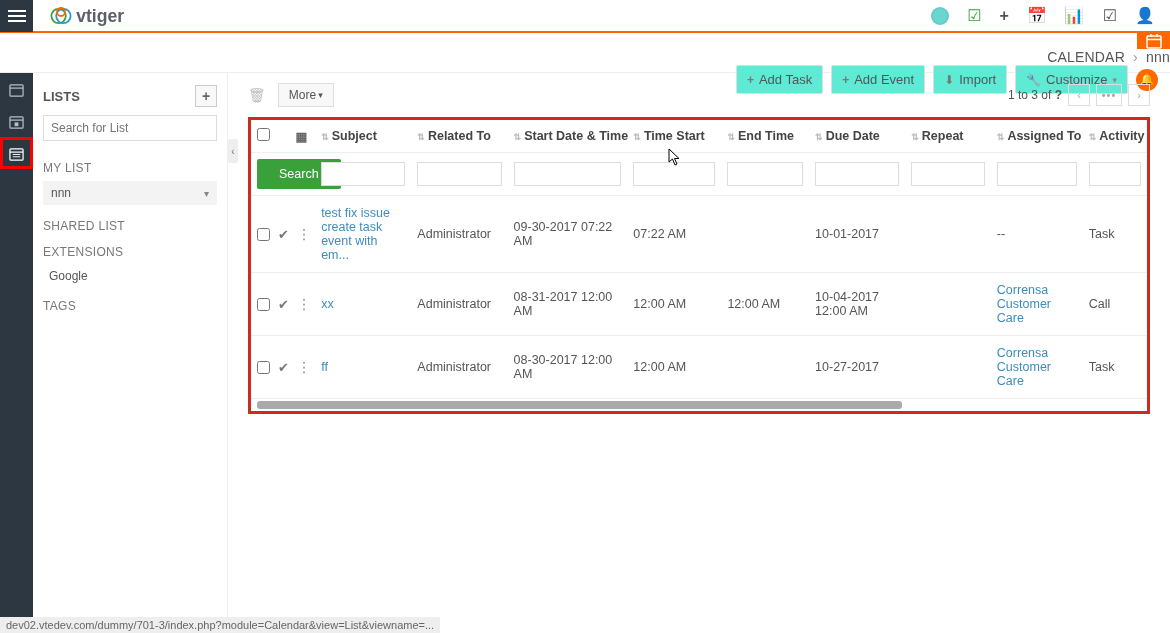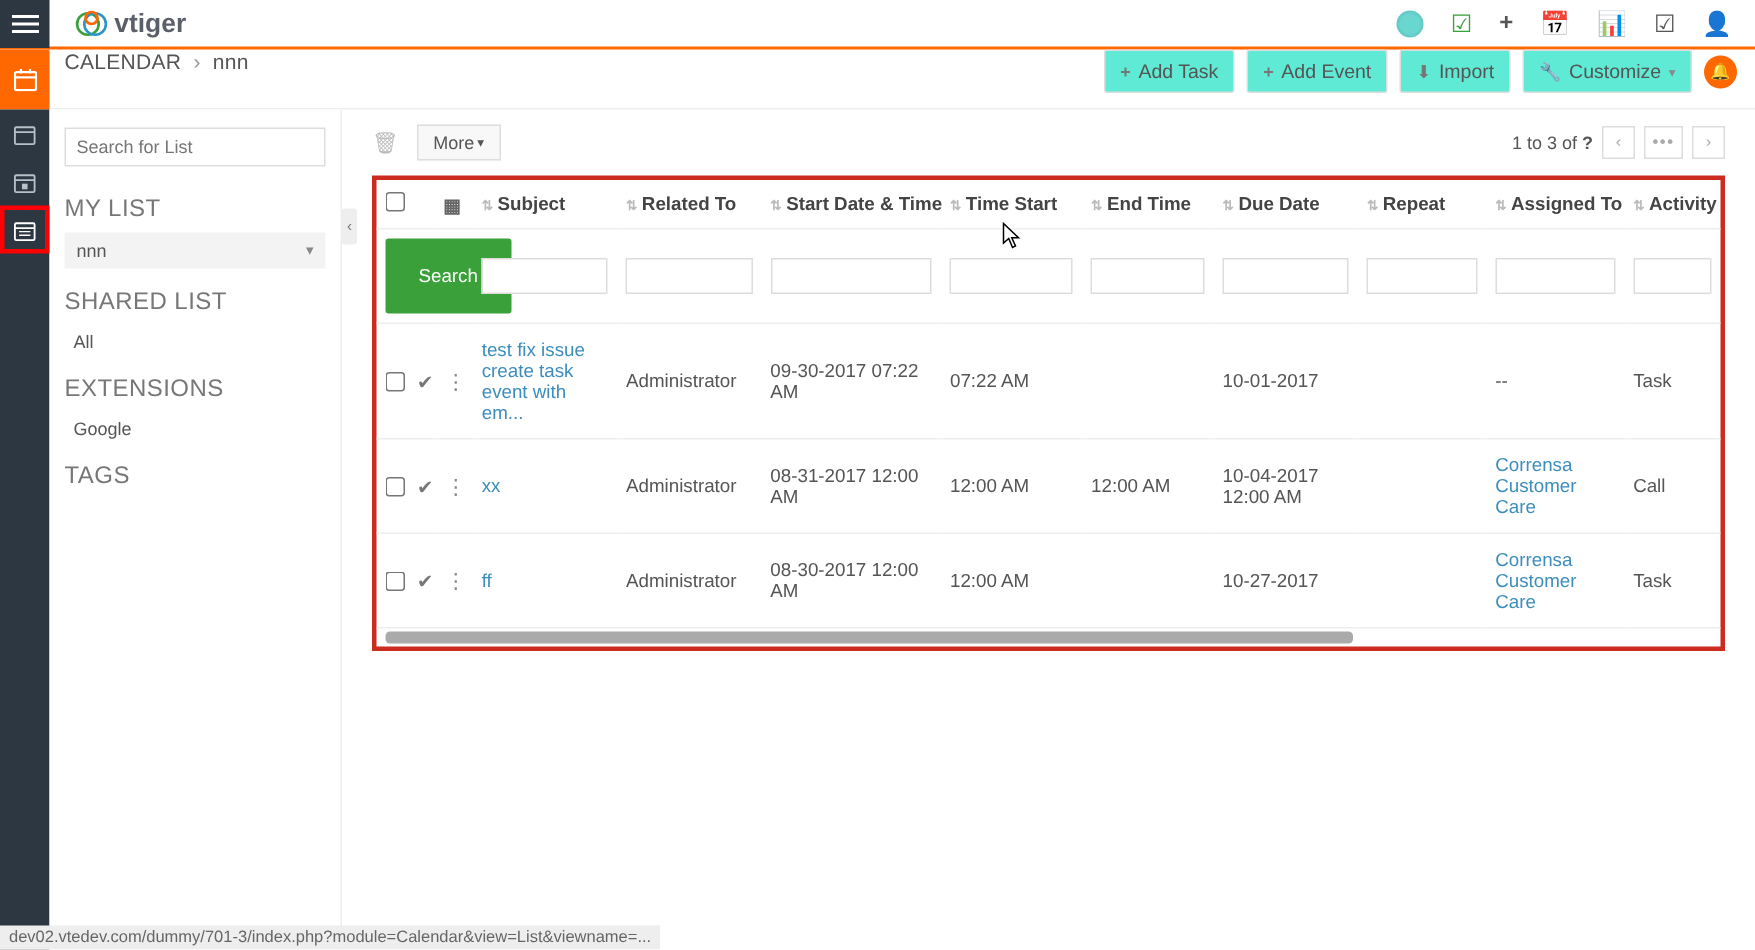--- a/index.html
+++ b/index.html
@@ -17,21 +17,21 @@
 .logo svg { height: 24px; }
 .search-box { margin-left: 130px; width: 260px; height: 26px; background: #f5f5f5; border-radius: 3px; display: flex; align-items: center; padding: 0 10px; color: #888; position: relative; }
 .search-box .sicon { margin-right: 6px; color: #999; font-size: 13px; }
 .search-box input { flex: 1; border: none; background: transparent; font-size: 13px; outline: none; }
 .search-box .chev { color: #aaa; font-size: 10px; }
 .topbar-right { margin-left: auto; display: flex; align-items: center; gap: 18px; }
 .topbar-right .ticon { color: #555; font-size: 16px; cursor: pointer; }
 .xicon { width: 18px; height: 18px; border-radius: 50%; background: radial-gradient(circle, #69d6d0 50%, #4db2ac 100%); }
 
 
-.subheader { height: 40px; display: flex; align-items: flex-start; border-bottom: 1px solid #eee; }
+.subheader { height: 40px; display: flex; align-items: flex-end; border-bottom: 1px solid #eee; flex-direction: column; }
 .iconrail-top { width: 33px; height: 40px; background: #ff6700; color: #fff; display: flex; align-items: center; justify-content: center; font-size: 16px; }
 .breadcrumb { margin-left: 10px; color: #555; font-size: 14px; letter-spacing: 0.2px; }
 .breadcrumb .bc-main { text-transform: uppercase; }
 .breadcrumb .bc-sep { margin: 0 4px; color: #999; }
 .subheader-actions { margin-left: auto; display: flex; align-items: center; gap: 8px; padding-right: 12px; }
 .btn { border: 1px solid #ddd; background: #5eead4; padding: 6px 10px; font-size: 13px; color: #555; border-radius: 2px; cursor: pointer; display: inline-flex; align-items: center; gap: 5px; }
 .btn .bi { font-size: 12px; color: #777; }
 .badge-notif { width: 22px; height: 22px; background: #ff6700; border-radius: 50%; display: flex; align-items: center; justify-content: center; color: #fff; font-size: 12px; }
 
 
@@ -39,21 +39,21 @@
 
 .iconrail { width: 33px; background: #2c3742; display: flex; flex-direction: column; align-items: center; padding-top: 0; }
 .iconrail .ritem { width: 33px; height: 32px; display: flex; align-items: center; justify-content: center; color: #b8c0c8; font-size: 15px; cursor: pointer; position: relative; }
 .iconrail .ritem.highlighted { outline: 3px solid red; outline-offset: -3px; }
 
 
 .sidebar { width: 195px; background: #fff; border-right: 1px solid #eee; padding: 12px 10px; font-size: 13px; }
 .sidebar h4 { font-weight: 600; color: #555; font-size: 13px; margin-bottom: 8px; display: flex; align-items: center; justify-content: space-between; }
 .sidebar .addlist { width: 22px; height: 22px; border: 1px solid #ccc; display: flex; align-items: center; justify-content: center; cursor: pointer; font-size: 14px; color: #666; background: #f8f8f8; }
 .sidebar input.listsearch { width: 100%; border: 1px solid #ddd; padding: 5px 7px; font-size: 12px; margin-bottom: 14px; outline: none; }
-.sidebar .sec-label { color: #777; font-size: 16px; margin: 6px 0 6px 0; text-transform: uppercase; letter-spacing: 0.3px; }
+.sidebar .sec-label { color: #777; font-size: 12px; margin: 6px 0 6px 0; text-transform: uppercase; letter-spacing: 0.3px; }
 .sidebar .dd { background: #f3f3f3; padding: 5px 8px; font-size: 12px; color: #555; display: flex; align-items: center; justify-content: space-between; margin-bottom: 14px; cursor: pointer; }
 .sidebar .link { display: block; padding: 4px 6px; color: #555; font-size: 12px; cursor: pointer; }
 
 
 .collapse-handle { position: absolute; left: 228px; top: 66px; width: 10px; height: 24px; background: #eee; display: flex; align-items: center; justify-content: center; font-size: 10px; color: #777; border-radius: 2px; cursor: pointer; z-index: 5; }
 
 
 .content { flex: 1; padding: 10px 20px 10px 20px; overflow: auto; position: relative; }
 .toolbar-row { display: flex; align-items: center; gap: 12px; margin-bottom: 10px; }
 .toolbar-row .trash { color: #bbb; cursor: pointer; font-size: 14px; }
@@ -63,21 +63,21 @@
 .pager .pgbtn.dots { width: 26px; font-weight: bold; letter-spacing: 1px; }
 
 .table-wrap { border: 3px solid #cc2c20; padding: 0; min-height: 255px; }
 table { width: 100%; border-collapse: collapse; table-layout: fixed; }
 thead th { text-align: left; font-weight: 600; font-size: 12.5px; color: #444; padding: 8px 6px; border-bottom: 1px solid #eee; white-space: nowrap; }
 thead th .sort { color: #bbb; font-size: 9px; margin-right: 3px; }
 .th-check { width: 36px; }
 .th-icons { width: 24px; }
 .filter-row td { padding: 6px; border-bottom: 1px solid #eee; }
 .filter-row input { width: 100%; border: 1px solid #ddd; height: 24px; padding: 2px 4px; font-size: 12px; outline: none; }
-.search-btn { background: #3aa03a; color: #fff; border: none; padding: 18px 22px; font-size: 12.5px; border-radius: 2px; cursor: pointer; }
+.search-btn { background: #3aa03a; color: #fff; border: none; padding: 8px 22px; font-size: 12.5px; border-radius: 2px; cursor: pointer; }
 tbody tr.data-row td { padding: 10px 6px; border-bottom: 1px solid #eee; font-size: 12.5px; color: #555; vertical-align: middle; }
 tbody tr.data-row td .subj-link { color: #3c8dbc; cursor: pointer; }
 tbody tr.data-row td .rel-link { color: #3c8dbc; cursor: pointer; }
 .row-actions { display: flex; align-items: center; gap: 8px; color: #888; }
 .row-actions input[type=checkbox] { cursor: pointer; }
 .row-actions .chk-done { color: #777; cursor: pointer; font-size: 13px; }
 .row-actions .kebab { cursor: pointer; font-size: 14px; color: #888; }
 .hscroll { height: 8px; background: #aaa; margin: 2px 6px 2px 6px; border-radius: 3px; width: 72%; }
 
 
@@ -189,30 +189,31 @@
         <svg width="15" height="15" viewBox="0 0 16 16">
             <rect x="1" y="3" width="14" height="12" rx="1" fill="none" stroke="#fff" stroke-width="1.3"></rect>
             <line x1="1" y1="6.5" x2="15" y2="6.5" stroke="#fff" stroke-width="1.3"></line>
             <line x1="4" y1="9" x2="12" y2="9" stroke="#fff"></line>
             <line x1="4" y1="11.5" x2="12" y2="11.5" stroke="#fff"></line>
           </svg>
       </div>
     </div>
 
     <div class="sidebar">
+      <h4>
+        <span>LISTS</span>
+        <span class="addlist">+</span>
+      </h4>
       <input class="listsearch" placeholder="Search for List" style="">
       <div class="sec-label">MY LIST</div>
       <div class="dd">
         <span>nnn</span>
         <span class="i-down" style="font-size:10px;color:#888"></span>
       </div>
       <div class="sec-label">SHARED LIST</div>
-      <div id="shared-items">
-          <span class="link">All</span>
-        </div>
       <div class="sec-label" style="margin-top:12px">EXTENSIONS</div>
       <div id="ext-items">
           <span class="link">Google</span>
         </div>
       <div class="sec-label" style="margin-top:12px">TAGS</div>
     </div>
 
     <div class="collapse-handle">‹</div>
 
     <div class="content">

